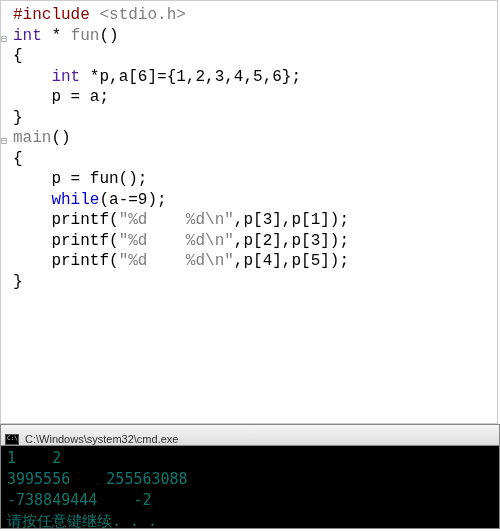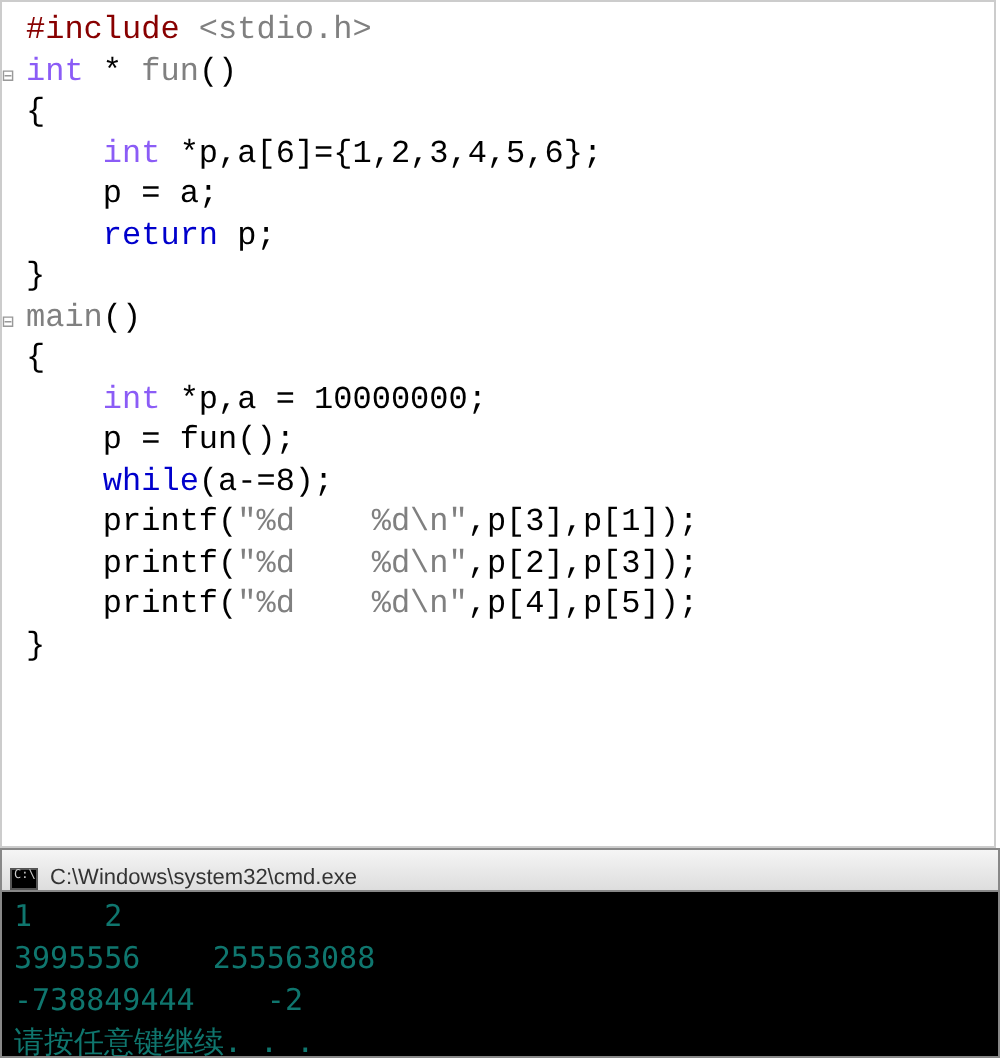--- a/index.html
+++ b/index.html
@@ -26,21 +26,21 @@
     position: relative;
   }
   .gutter-mark {
     position: absolute;
     left: 0;
     top: 4px;
     font-size: 10px;
     color: #999;
   }
   .k-pre  { color: #880000; }
-  .k-type { color: #8b5cf6; }
+  .k-type { color: #4c1d95; }
   .k-kw   { color: #0000cc; }
   .k-str  { color: #808080; }
   .k-fun  { color: #808080; }
   .k-txt  { color: #000; }
   .k-inc  { color: #808080; }
   .term-wrap {
     width: 500px;
   }
   .term-title {
     background: linear-gradient(#f5f5f5, #ddd);
@@ -86,28 +86,26 @@
 </style>
 </head>
 <body>
 
 <div class="editor" id="editor">
     <div class="line"><span class="k-pre">#include </span><span class="k-inc">&lt;stdio.h&gt;</span></div>
     <div class="line"><span class="gutter-mark">⊟</span><span class="k-type">int</span><span class="k-txt"> * </span><span class="k-fun">fun</span><span class="k-txt">()</span></div>
     <div class="line"><span class="k-txt">{</span></div>
     <div class="line"><span class="k-txt">    </span><span class="k-type">int</span><span class="k-txt"> *p,a[6]={1,2,3,4,5,6};</span></div>
     <div class="line"><span class="k-txt">    p = a;</span></div>
-    <div class="line"><span class="k-txt">    </span><span class="k-kw">return</span><span class="k-txt"> p;</span></div>
     <div class="line"><span class="k-txt">}</span></div>
     <div class="line"><span class="k-txt"></span></div>
     <div class="line"><span class="gutter-mark">⊟</span><span class="k-fun">main</span><span class="k-txt">()</span></div>
     <div class="line"><span class="k-txt">{</span></div>
-    <div class="line"><span class="k-txt">    </span><span class="k-type">int</span><span class="k-txt"> *p,a = 10000000;</span></div>
     <div class="line"><span class="k-txt">    p = fun();</span></div>
-    <div class="line"><span class="k-txt">    </span><span class="k-kw">while</span><span class="k-txt">(a-=8);</span></div>
+    <div class="line"><span class="k-txt">    </span><span class="k-kw">while</span><span class="k-txt">(a-=9);</span></div>
     <div class="line"><span class="k-txt">    printf(</span><span class="k-str">"%d    %d\n"</span><span class="k-txt">,p[3],p[1]);</span></div>
     <div class="line"><span class="k-txt">    printf(</span><span class="k-str">"%d    %d\n"</span><span class="k-txt">,p[2],p[3]);</span></div>
     <div class="line"><span class="k-txt">    printf(</span><span class="k-str">"%d    %d\n"</span><span class="k-txt">,p[4],p[5]);</span></div>
     <div class="line"><span class="k-txt">}</span></div>
   </div>
 
 <div class="term-wrap">
   <div class="term-title">
     <span class="term-icon"></span>
     <span>C:\Windows\system32\cmd.exe</span>

